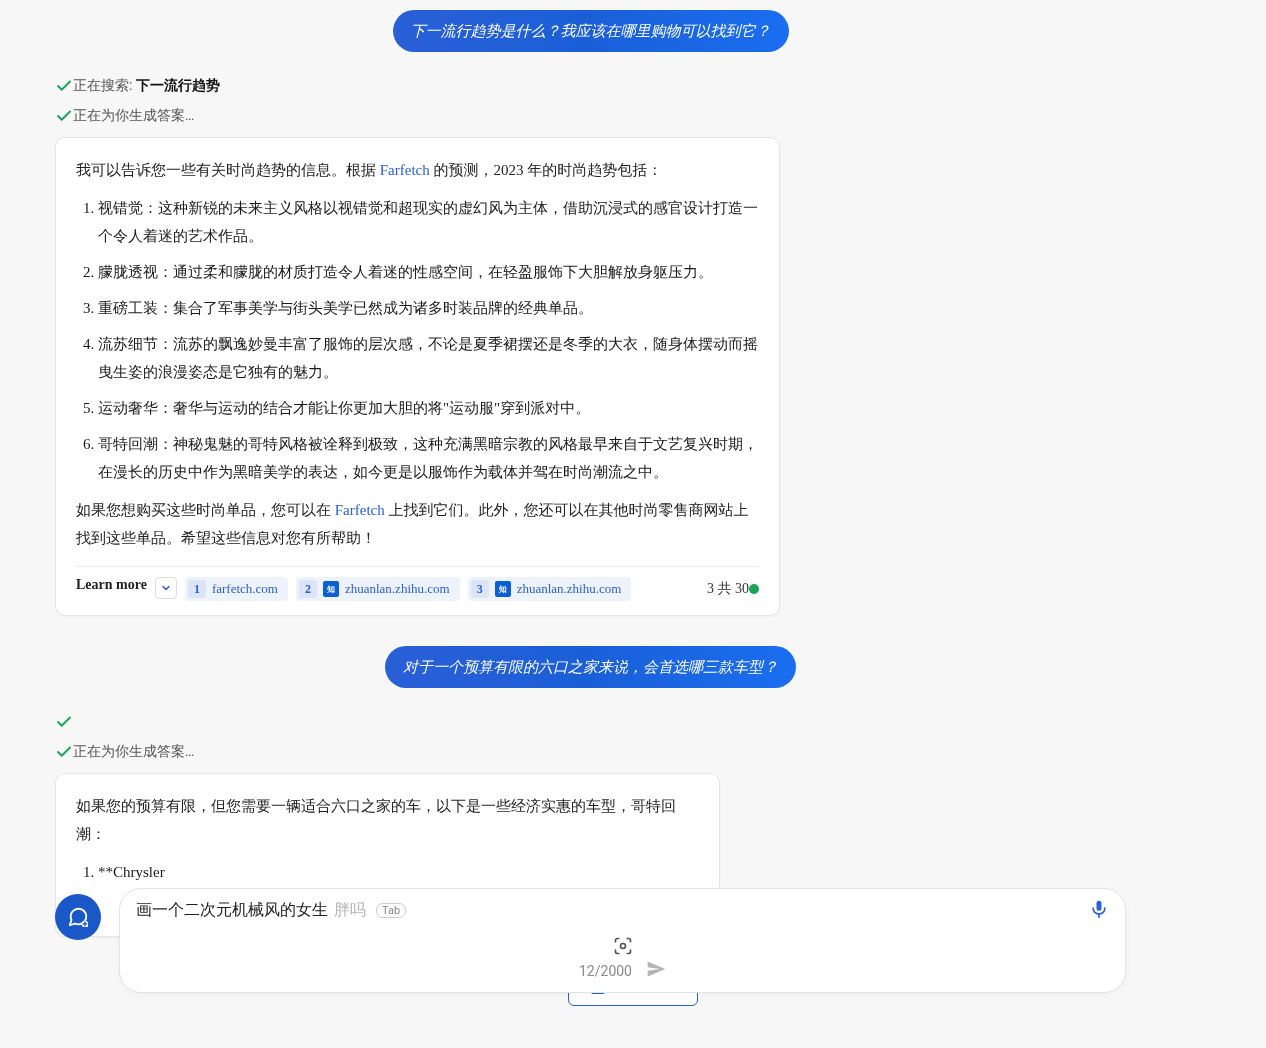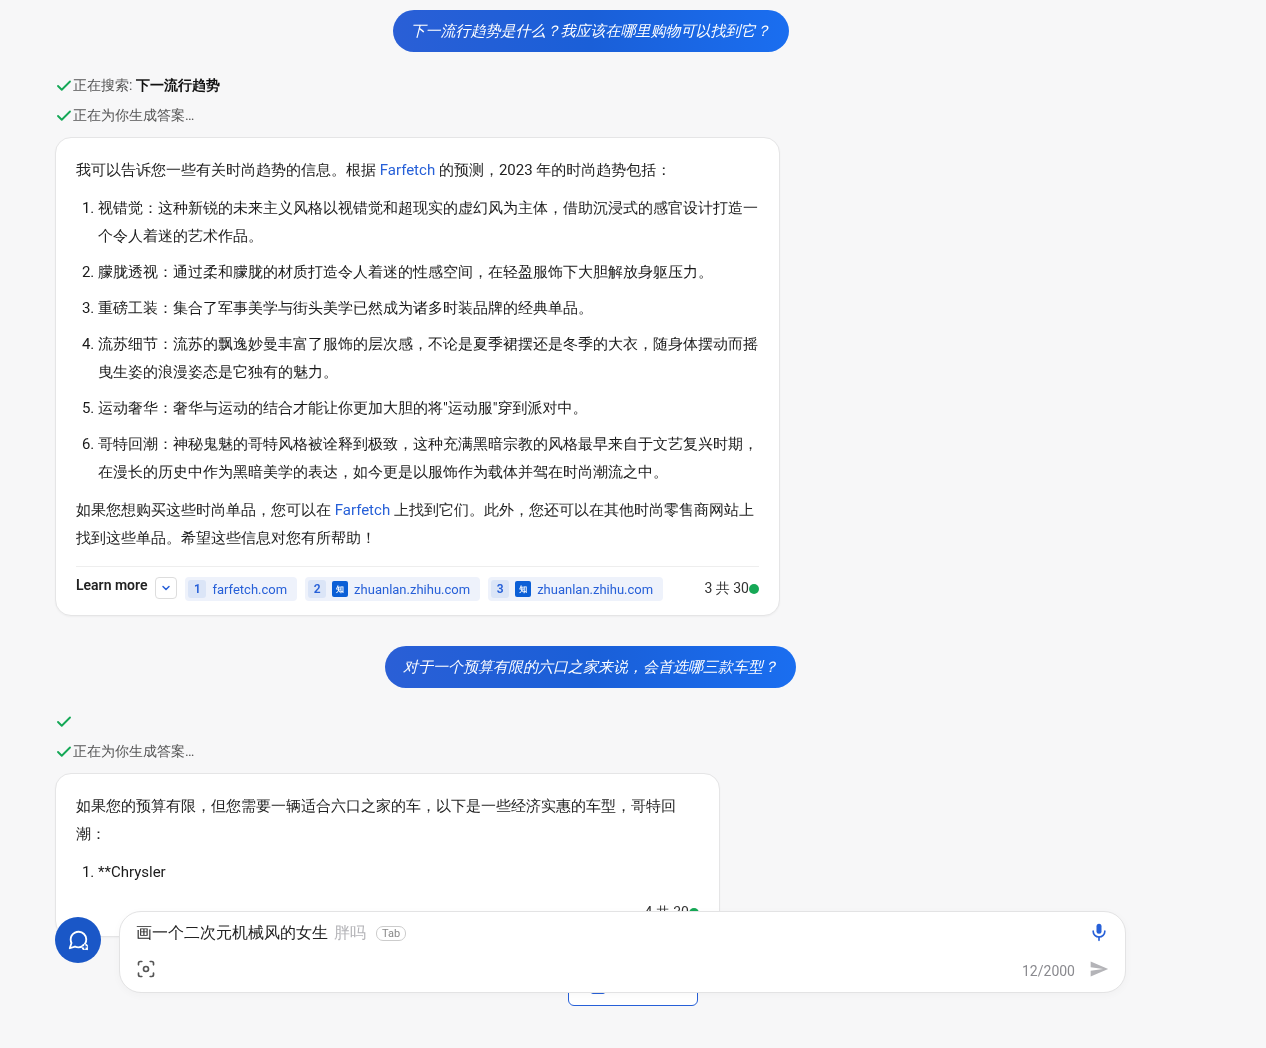--- a/index.html
+++ b/index.html
@@ -44,25 +44,26 @@
   align-items: center;
   justify-content: center;
   color: #14a856;
 }
 .check-icon svg { width: 20px; height: 20px; }
 .status-label { color: #555; }
 .status-bold { font-weight: 700; color: #111; }
 .bot-card {
   background: #fff;
   border: 1px solid #e5e5e6;
-  border-radius: 16px;
+  border-radius: 10px;
   box-shadow: 0 1px 2px rgba(0,0,0,0.04);
   padding: 18px 20px 14px 20px;
   max-width: 725px;
   margin-bottom: 30px;
+  font-family: Liberation Serif, serif;
 }
 .bot-text { font-size: 15px; line-height: 28px; color: #222; }
 .bot-text a { color: #2760d8; text-decoration: none; }
 .bot-list { margin: 10px 0 10px 22px; font-size: 15px; line-height: 28px; }
 .bot-list li { margin-bottom: 8px; }
 .card-footer {
   display: flex;
   align-items: center;
   justify-content: space-between;
   margin-top: 14px;
@@ -164,21 +165,21 @@
 .tab-badge {
   border: 1px solid #ccc;
   border-radius: 7px;
   padding: 0 5px;
   font-size: 11px;
   color: #888;
   margin-left: 4px;
 }
 .mic-icon { color: #2760d8; }
 .mic-icon svg { width: 20px; height: 20px; }
-.input-row2 { display: flex; align-items: center; justify-content: space-between; margin-top: 14px; }
+.input-row2 { display: flex; align-items: center; justify-content: space-between; margin-top: 14px; flex-direction: column; }
 .scan-icon { color: #555; }
 .scan-icon svg { width: 20px; height: 20px; }
 .send-wrap { display: flex; align-items: center; gap: 14px; color: #8a8a8f; font-size: 14px; }
 .send-icon svg { width: 20px; height: 20px; color: #b4b4b8; }
 </style>
 </head>
 <body>
 
 <div class="chat-container">
 

